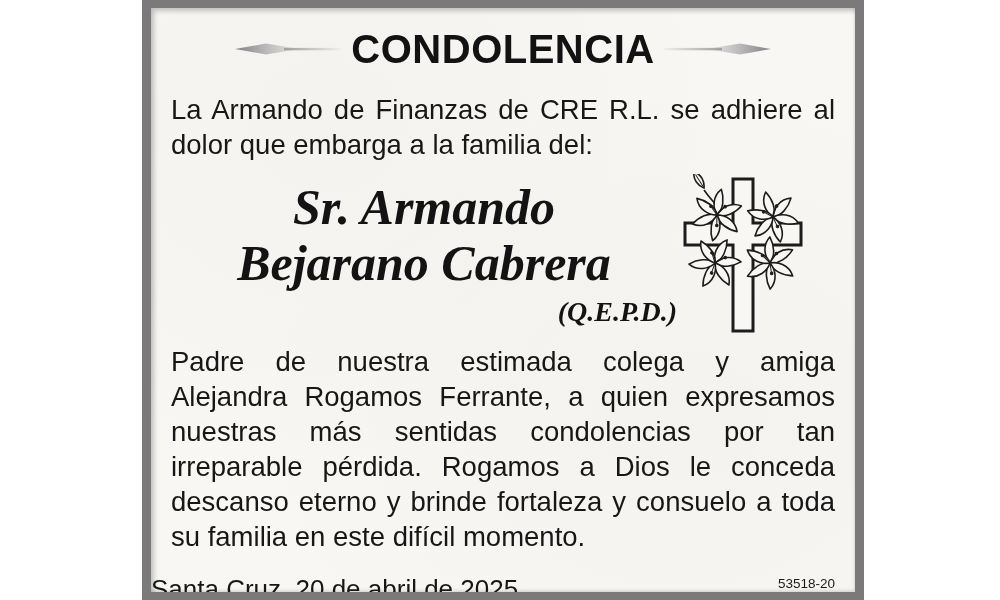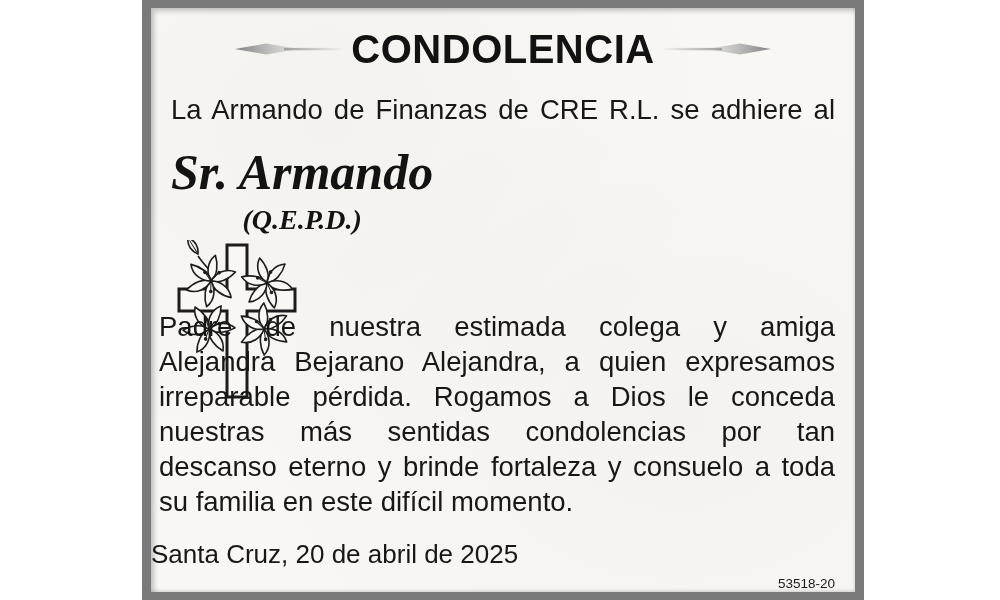--- a/index.html
+++ b/index.html
@@ -35,34 +35,34 @@
   .orn.right{transform:scaleX(-1);}
   .intro{
     margin:20px 20px 0 20px;
     font-size:27.5px;line-height:35px;color:#171717;
   }
   .jline{text-align:justify;text-align-last:justify;}
   .lline{text-align:left;}
   b{font-weight:normal;}
   .name-row{
     display:flex;align-items:flex-start;
-    margin:12px 20px 0 20px;height:164px;flex-direction:column;
+    margin:12px 20px 0 20px;height:164px;
   }
   .name-col{
     flex:1 1 auto;text-align:center;
     font-family:"Liberation Serif","DejaVu Serif",serif;
     font-weight:bold;font-style:italic;color:#131313;
     padding-top:6px;
   }
   .name-l1{font-size:50px;line-height:55px;}
   .name-l2{font-size:50px;line-height:57px;}
-  .qepd{font-size:28px;line-height:40px;}
+  .qepd{font-size:28px;line-height:40px;text-align:right;}
   .cross-svg{width:132px;height:162px;flex:0 0 auto;margin-right:26px;}
   .body-text{
-    margin:6px 20px 0 8px;
+    margin:6px 20px 0 20px;
     font-size:27.5px;line-height:35px;color:#171717;
   }
   .dateline{
     font-size:26px;color:#171717;margin-top:20px;line-height:30px;
   }
   .ad-number{
     position:absolute;right:20px;bottom:1px;
     font-size:13.5px;color:#1a1a1a;line-height:15px;
   }
 </style>
@@ -101,25 +101,27 @@
               <stop offset="1" stop-color="#efefec"></stop>
           </linearGradient>
         </defs>
         <polygon points="3,11 34,5.5 68,11 34,16.5" fill="url(#ga2)"></polygon>
         <rect x="52" y="9.9" width="58" height="2.4" fill="url(#gb2)"></rect>
       </svg>
     </div>
 
     <div class="intro">
       <div class="jline"><span>La Armando de </span><b>Finanzas de CRE R.L.</b><span> se adhiere al</span></div>
+      <div class="lline">dolor que embarga a la familia del:</div>
     </div>
 
     <div class="name-row">
       <div class="name-col">
         <div class="name-l1">Sr. Armando</div>
+        <div class="name-l2">Bejarano Cabrera</div>
         <div class="qepd">(Q.E.P.D.)</div>
       </div>
       <svg class="cross-svg" viewBox="0 0 132 162" aria-hidden="true">
         <defs>
           <path id="petal" d="M0,0 C-6,-6 -9,-17 -2,-26 C3,-18 5,-7 0,0 Z" fill="#f8f7f4" stroke="#1c1c1c" stroke-width="1.6" stroke-linejoin="round"></path>
           <g id="lily">
             <use href="#petal"></use>
             <use href="#petal" transform="rotate(60)"></use>
             <use href="#petal" transform="rotate(120)"></use>
             <use href="#petal" transform="rotate(180)"></use>
@@ -146,23 +148,23 @@
 
         <use href="#lily" transform="translate(40,41) rotate(14)"></use>
         <use href="#lily" transform="translate(96,43) rotate(-12)"></use>
         <use href="#lily" transform="translate(38,89) rotate(32)"></use>
         <use href="#lily" transform="translate(93,89) rotate(4)"></use>
       </svg>
     </div>
 
     <div class="body-text">
       <div class="jline">Padre de nuestra estimada colega y amiga</div>
-      <div class="jline"><b>Alejandra Bejarano Alejandra</b><span>, a quien expresamos</span></div>
+      <div class="jline"><b>Alejandra Rogamos Ferrante</b><span>, a quien expresamos</span></div>
+      <div class="jline">nuestras más sentidas condolencias por tan</div>
       <div class="jline">irreparable pérdida. Rogamos a Dios le conceda</div>
-      <div class="jline">nuestras más sentidas condolencias por tan</div>
       <div class="jline">descanso eterno y brinde fortaleza y consuelo a toda</div>
       <div class="lline">su familia en este difícil momento.</div>
     </div>
 
     <div class="dateline">Santa Cruz, 20 de abril de 2025</div>
 
     <div class="ad-number">53518-20</div>
   </div>
 </div>
 

